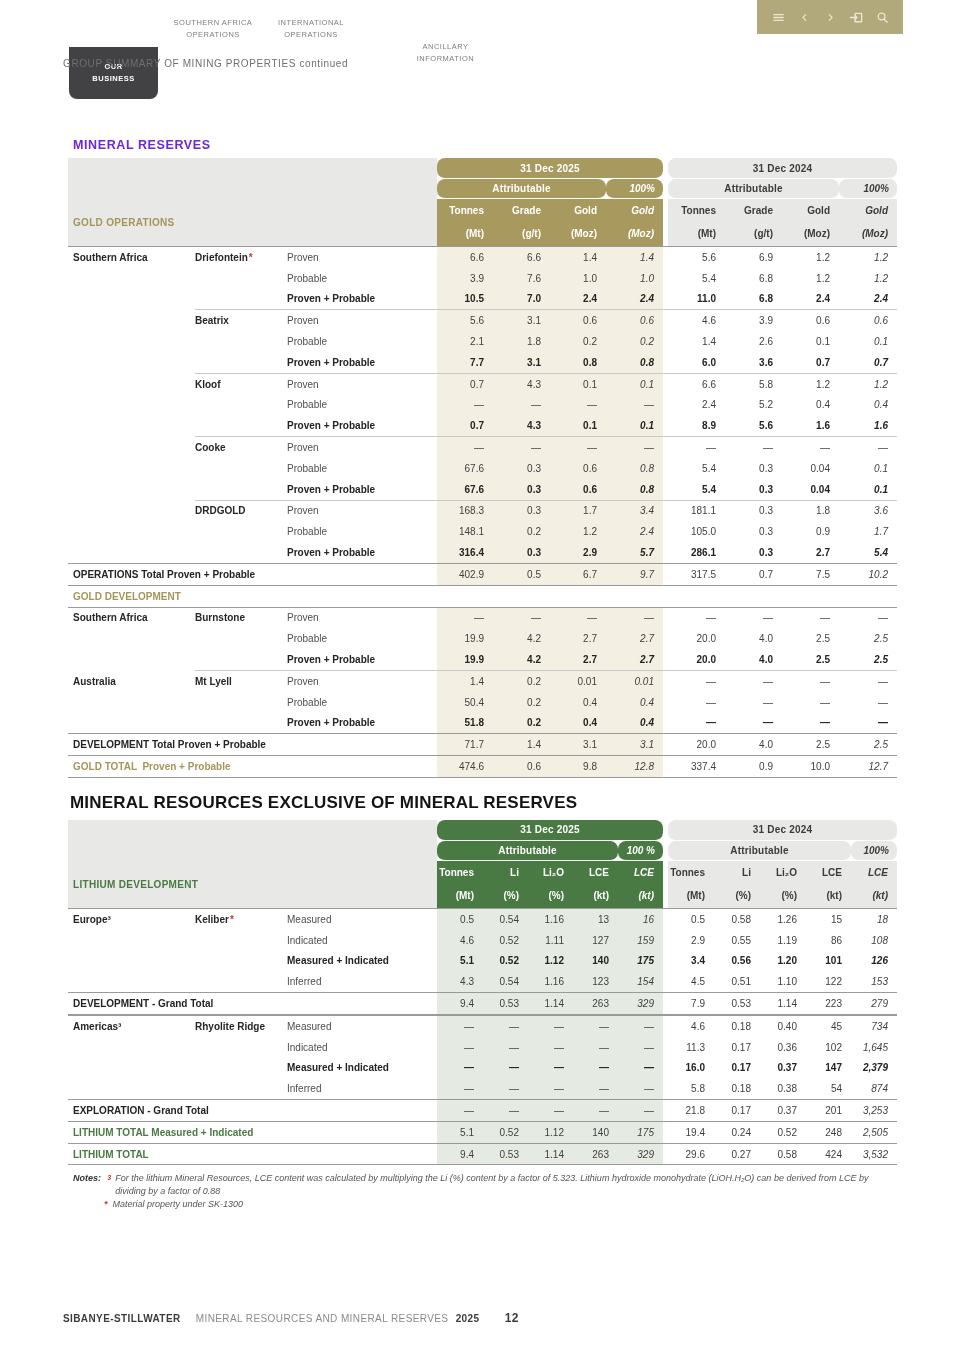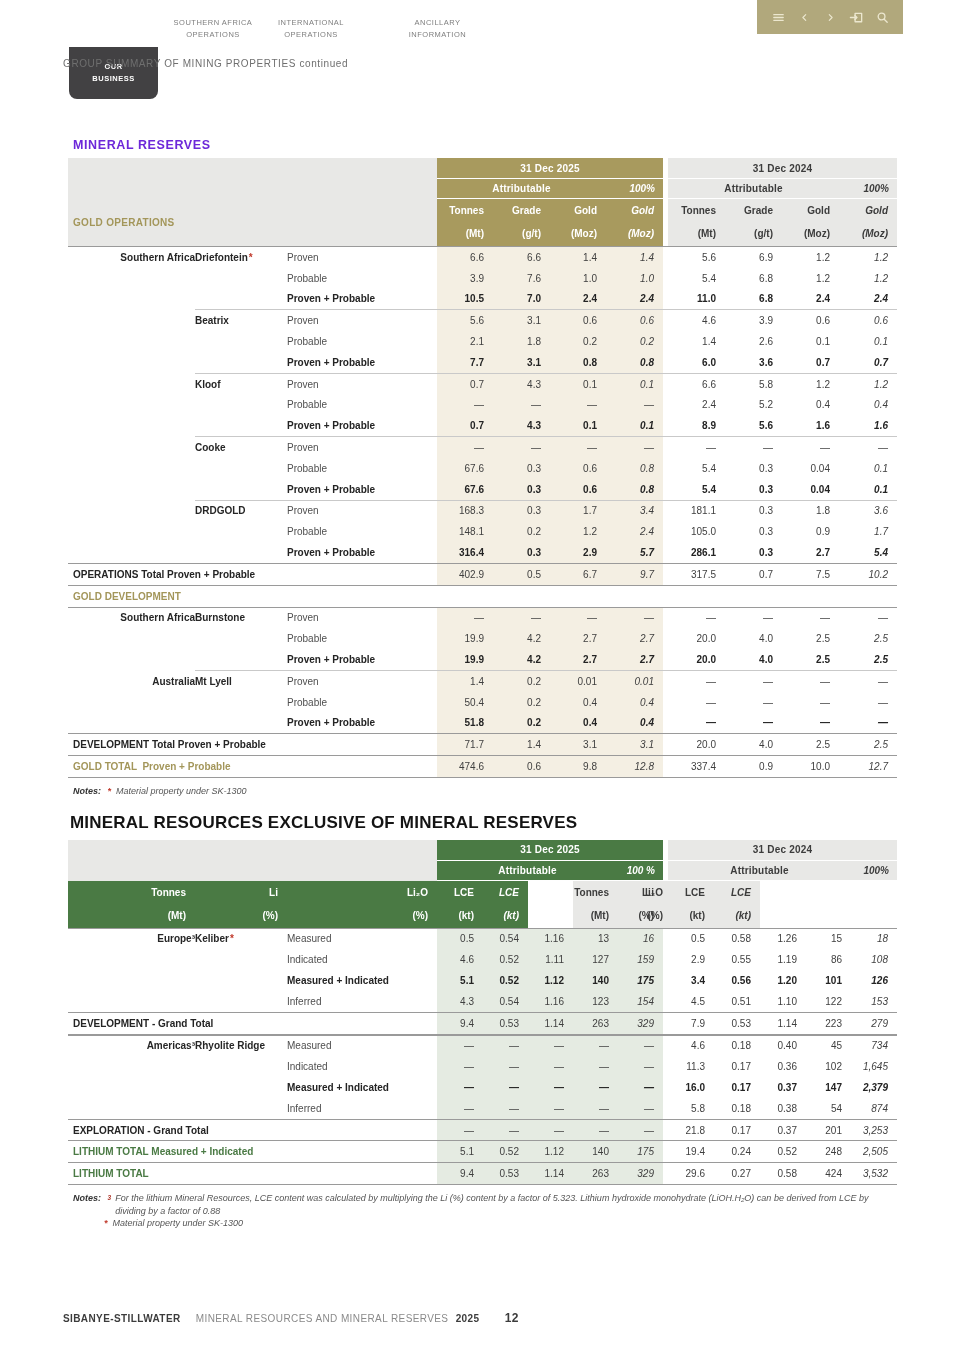--- a/index.html
+++ b/index.html
@@ -6,52 +6,52 @@
   body{width:965px;height:1365px;position:relative;background:#fff;overflow:hidden;
        font-family:"Liberation Sans",sans-serif;-webkit-font-smoothing:antialiased;}
   
   .topnav{position:absolute;left:0;top:0;width:965px;height:60px;}
   .tab-active{position:absolute;left:69px;top:0;width:89px;height:52px;background:#424143;
       border-radius:0 0 8px 8px;color:#fff;display:flex;align-items:center;justify-content:center;
       text-align:center;font-size:7.5px;font-weight:700;letter-spacing:.5px;line-height:1.6;
       padding:0 14px;box-sizing:border-box;cursor:pointer;margin-top:47px;}
   .navitem{position:absolute;top:17px;color:#7e7e7e;font-size:7.5px;letter-spacing:.5px;
       text-align:center;line-height:1.6;cursor:pointer;}
-  .ni1{left:163px;width:100px;} .ni2{left:266px;width:90px;} .ni3{left:390px;width:95px;}
+  .ni1{left:163px;width:100px;} .ni2{left:266px;width:90px;} .ni3{left:398px;width:95px;margin-top:24px;}
   .toolbar{position:absolute;top:0;right:62px;width:146px;height:34px;background:#b1a87c;
       display:flex;align-items:center;justify-content:center;gap:11px;}
   .ticon{width:15px;height:15px;display:flex;align-items:center;justify-content:center;cursor:pointer;}
   .ticon svg{stroke:#ece7cf;fill:none;stroke-width:1.4;stroke-linecap:round;stroke-linejoin:round;}
   .crumb{position:absolute;left:63px;top:58px;font-size:10px;color:#6f6f6f;letter-spacing:.6px;}
   
   .content{position:absolute;left:68px;top:138px;width:829px;}
   .t-title{font-size:12.5px;font-weight:700;color:#6d28d9;letter-spacing:.6px;margin:0 0 6px 5px;}
   .r-title{font-size:17px;font-weight:700;color:#141414;letter-spacing:.2px;margin:15px 0 7px 2px;}
   
   .g-gold{display:grid;grid-template-columns:127px 92px 150px 56px 57px 56px 57px 5px 57px 57px 57px 58px;}
   .g-li{display:grid;grid-template-columns:127px 92px 150px 46px 45px 45px 45px 45px 5px 46px 46px 46px 45px 46px;}
   
   .thead{border-bottom:1.8px solid #9a9a9a;}
   .hrow{height:21px;} .hrow2{height:20px;} .hrow3{height:47px;}
   .hcell{box-sizing:border-box;font-size:10px;}
   .hleft{background:#e8e8e6;}
   .bg-gold{background:#a89a5e;color:#fff;}
   .bg-green{background:#4a7a44;color:#fff;}
   .hgray{background:#e8e8e6;color:#3c3c3c;}
-  .hrow1 .hcell:not(.hleft),.hrow2 .hcell:not(.hleft){border-bottom:1px solid #fff;}
+  .hrow1 .hcell:not(.hleft),.hrow2 .hcell:not(.hleft){border-bottom:1px solid #fff;border-radius:8px;}
   .hper,.hattr{display:flex;align-items:center;justify-content:center;font-weight:700;letter-spacing:.2px;}
   .hpct{display:flex;align-items:center;justify-content:flex-end;padding-right:8px;font-weight:700;font-style:italic;}
   .hcol{display:flex;flex-direction:column;justify-content:space-between;align-items:flex-end;
         padding:6px 9px 7px 0;font-weight:700;}
   .hsec{display:flex;align-items:center;padding-left:5px;font-weight:700;letter-spacing:.3px;}
   
   .brow{height:20.8px;align-items:center;font-size:10px;}
   .cell{box-sizing:border-box;}
   .region,.property{font-weight:700;color:#262626;}
-  .region{padding-left:5px;text-align:right;}
+  .region{padding-left:5px;}
   .category{color:#4f4f4f;}
   .num{text-align:right;padding-right:9px;color:#3f3f3f;font-variant-numeric:tabular-nums;}
   .tint-gold{background:#f4efe3;height:100%;display:flex;align-items:center;justify-content:flex-end;}
   .tint-li{background:#e5ebe2;height:100%;display:flex;align-items:center;justify-content:flex-end;}
   .bold .cell{font-weight:700;color:#242424;}
   .tlabel{font-weight:700;color:#242424;padding-left:5px;white-space:pre;}
   .slabel{font-weight:700;padding-left:5px;}
   .acc-gold{color:#a3965a !important;}
   .acc-li{color:#4a7a44 !important;}
   .flag{color:#c0392b;font-weight:700;margin-left:1px;}
@@ -510,43 +510,41 @@
           <div class="cell num tint-gold">9.8</div>
           <div class="cell num tint-gold ital">12.8</div>
           <div class="gapcell"></div>
           <div class="cell num">337.4</div>
           <div class="cell num">0.9</div>
           <div class="cell num">10.0</div>
           <div class="cell num ital">12.7</div>
         </div>
         <div class="divider major"></div>
       </div>
-    <div class="notes">
-      <span class="nlabel">Notes: </span><span class="nflag">*</span><span class="ntext">Material property under SK-1300</span>
-    </div>
   </section>
 
   <section>
     <h2 class="r-title">MINERAL RESOURCES EXCLUSIVE OF MINERAL RESERVES</h2>
     <div class="thead" id="li-head">
         <div class="hrow hrow1 g-li">
           <div class="hcell hleft" style="grid-column: span 3;"></div>
           <div class="hcell hper bg-green" style="grid-column: span 5;">31 Dec 2025</div>
           <div class="gapcell"></div>
           <div class="hcell hper hgray" style="grid-column: span 5;">31 Dec 2024</div>
         </div>
         <div class="hrow hrow2 g-li">
           <div class="hcell hleft" style="grid-column: span 3;"></div>
           <div class="hcell hattr bg-green" style="grid-column: span 4;">Attributable</div>
           <div class="hcell hpct bg-green">100 %</div>
           <div class="gapcell"></div>
           <div class="hcell hattr hgray" style="grid-column: span 4;">Attributable</div>
           <div class="hcell hpct hgray">100%</div>
         </div>
         <div class="hrow hrow3 g-li">
+          <div class="hcell hleft hsec acc-li" style="grid-column: span 3;">LITHIUM DEVELOPMENT</div>
           <div class="hcell hcol bg-green">
             <div class="hl">Tonnes</div>
             <div class="hu">(Mt)</div>
           </div>
           <div class="hcell hcol bg-green">
             <div class="hl">Li</div>
             <div class="hu">(%)</div>
           </div>
           <div class="hcell hcol bg-green">
             <div class="hl">Li₂O</div>

